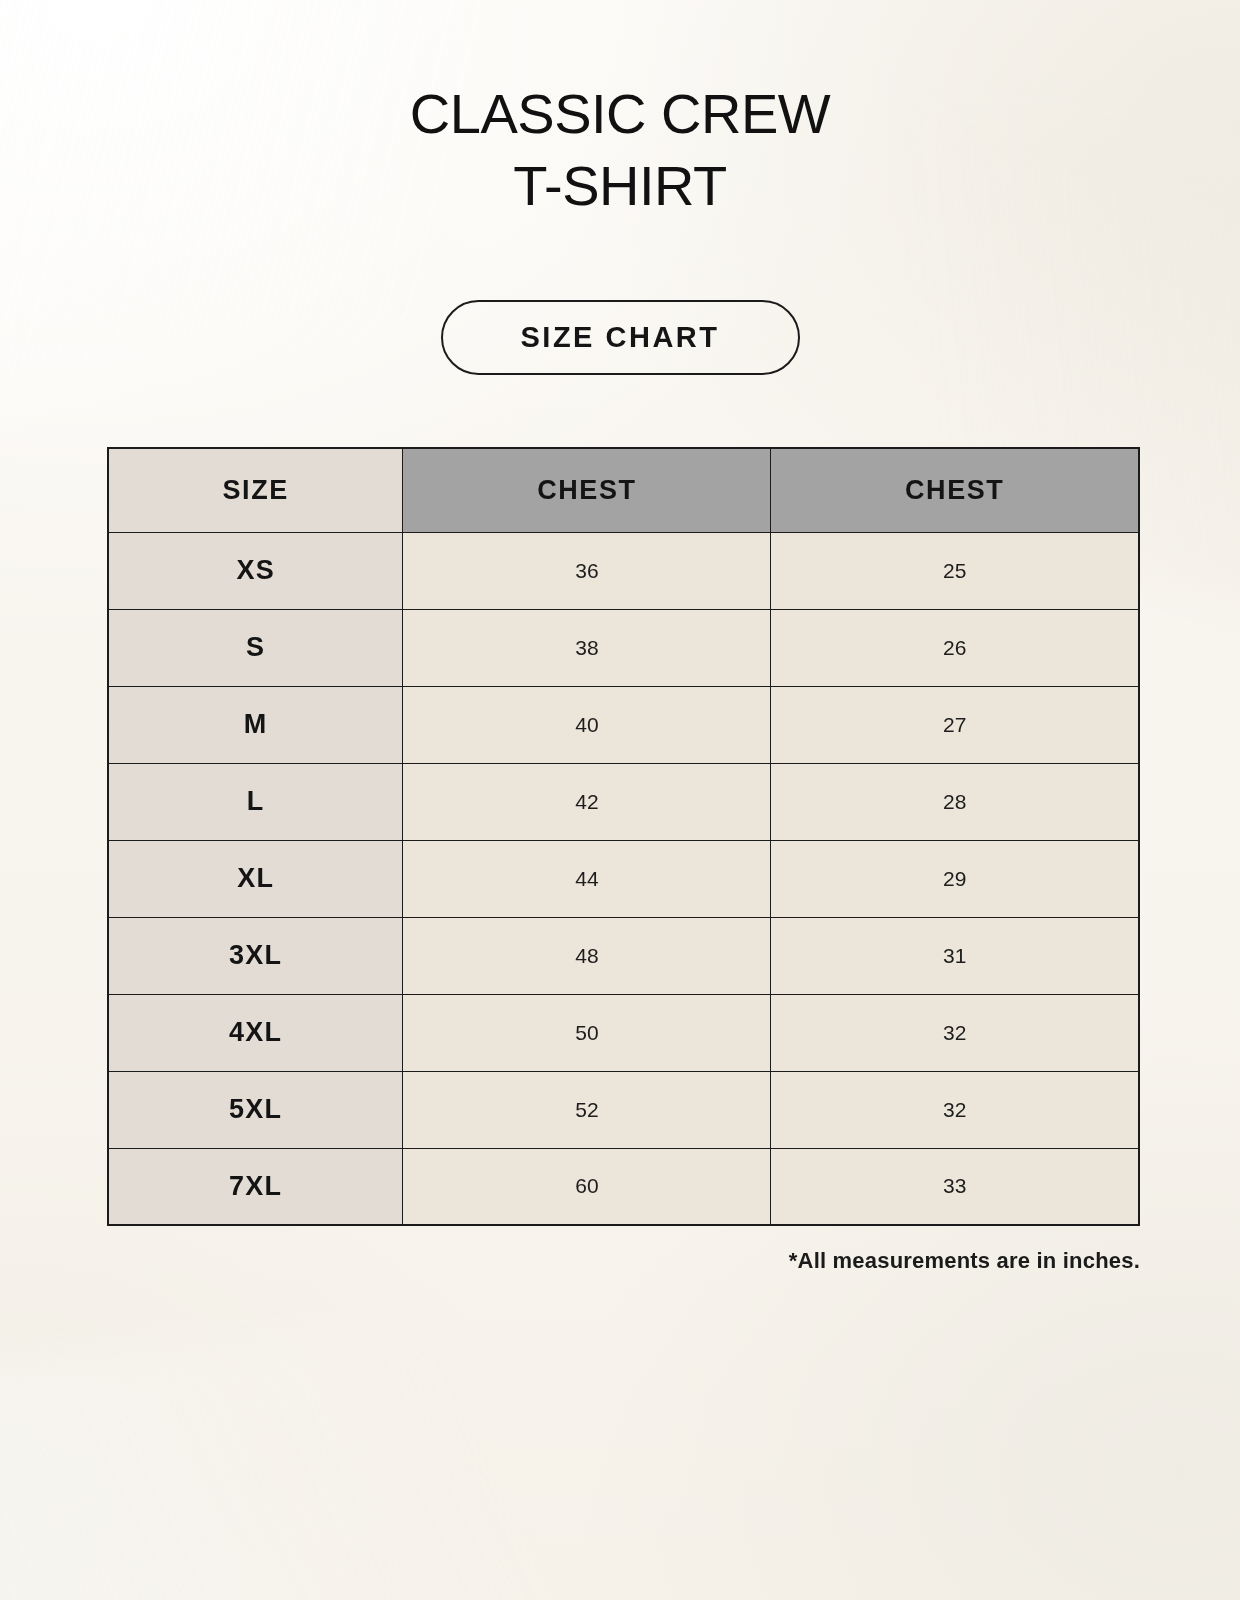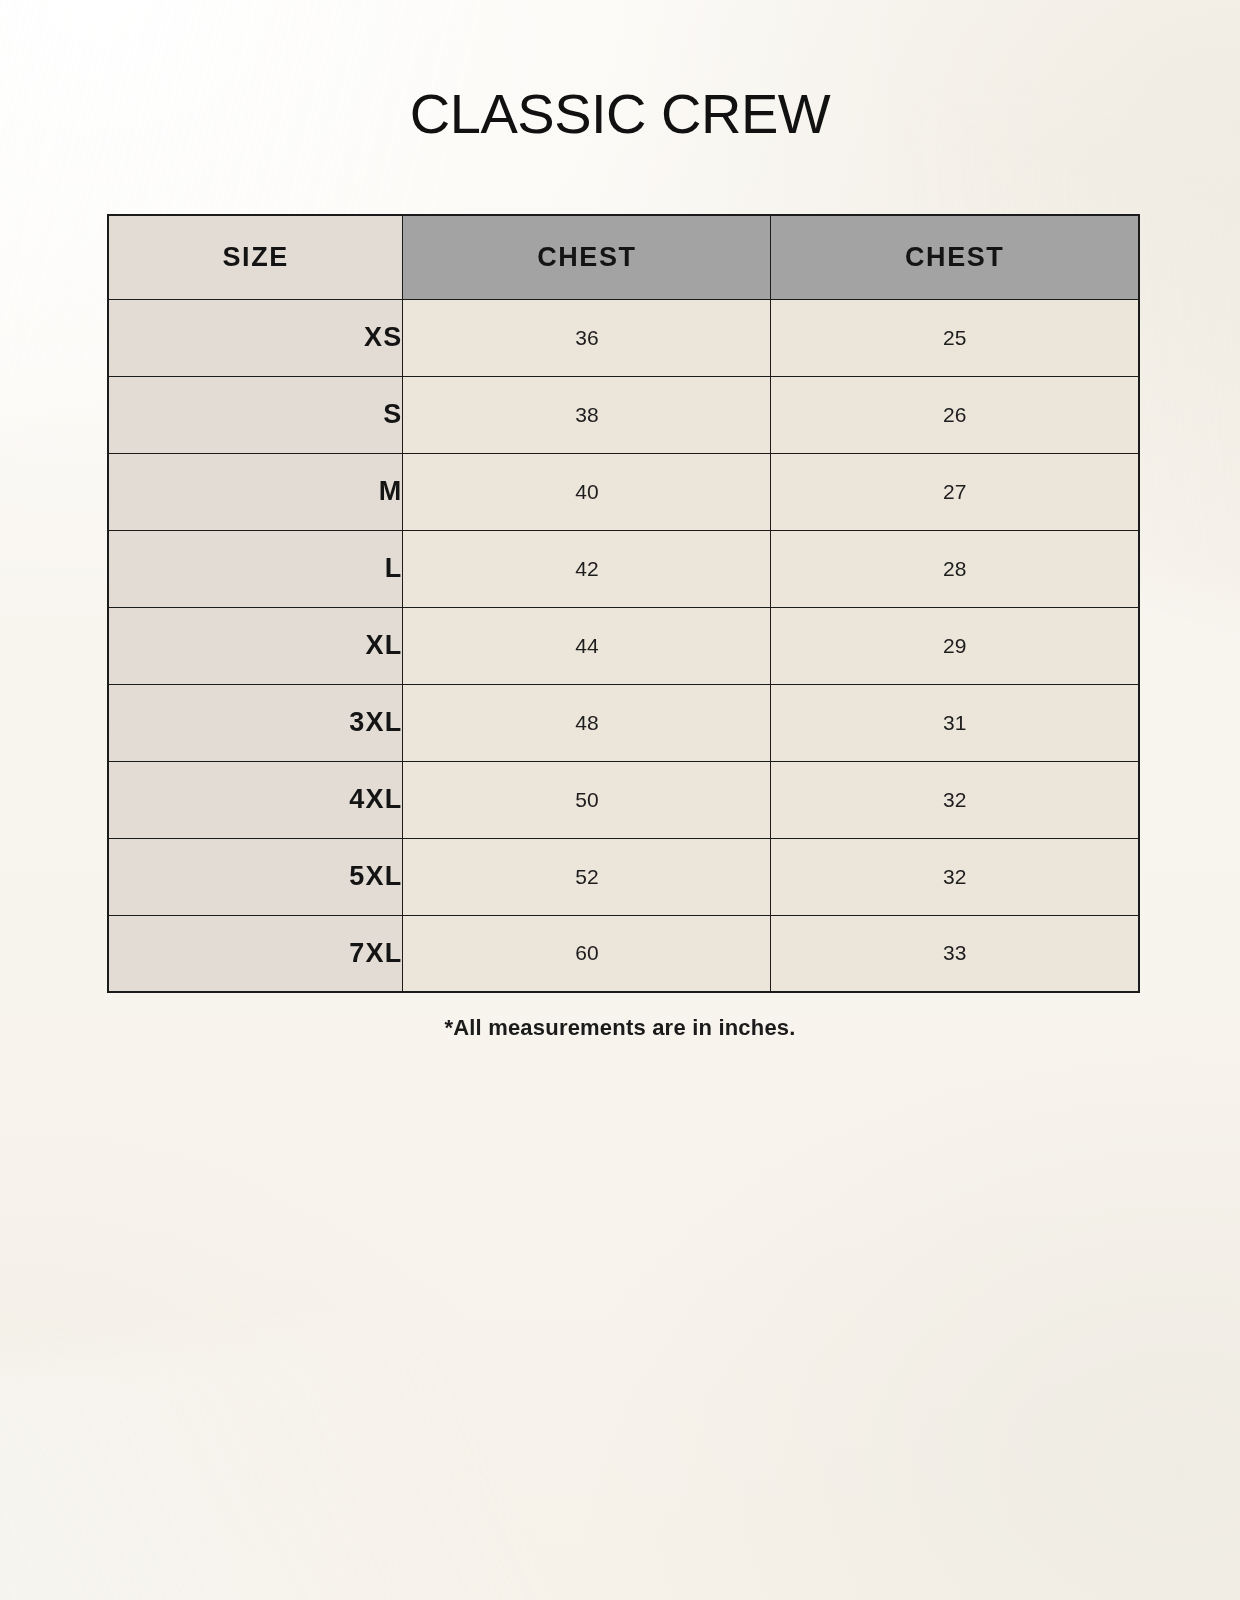--- a/index.html
+++ b/index.html
@@ -116,53 +116,56 @@
   }
   th.col-size { background: #e3dcd4; width: 28.6%; }
   th.col-meas { background: #a3a3a3; }
 
   td.cell-size {
     background: #e3dcd4;
     font-weight: 700;
     font-size: 27px;
     letter-spacing: 1.2px;
     color: #141414;
-    text-align: right;
   }
   td.cell-val {
     background: #ece5da;
     font-weight: 400;
     font-size: 21px;
     color: #1d1d1d;
   }
 
   
   .footnote {
     margin-top: 22px;
-    text-align: center;
+    text-align: right;
     font-size: 22px;
     font-weight: 700;
     color: #1b1b1b;
     letter-spacing: .2px;
   }
 </style>
 </head>
 <body>
 
 <div class="bg-wash"></div>
 <div class="bg-streak streak-a"></div>
 <div class="bg-streak streak-b"></div>
 <div class="bg-streak streak-c"></div>
 
 <div class="page">
 
   <h1 class="title">
     <span>CLASSIC CREW</span>
+    <span class="line2">T-SHIRT</span>
   </h1>
 
+  <div class="badge-wrap">
+    <div class="badge">SIZE CHART</div>
+  </div>
 
   <div class="table-wrap">
     <table>
       <thead>
         <tr>
           <th class="col-size">SIZE</th>
           <th class="col-meas">CHEST</th>
           <th class="col-meas">CHEST</th>
         </tr>
       </thead>

